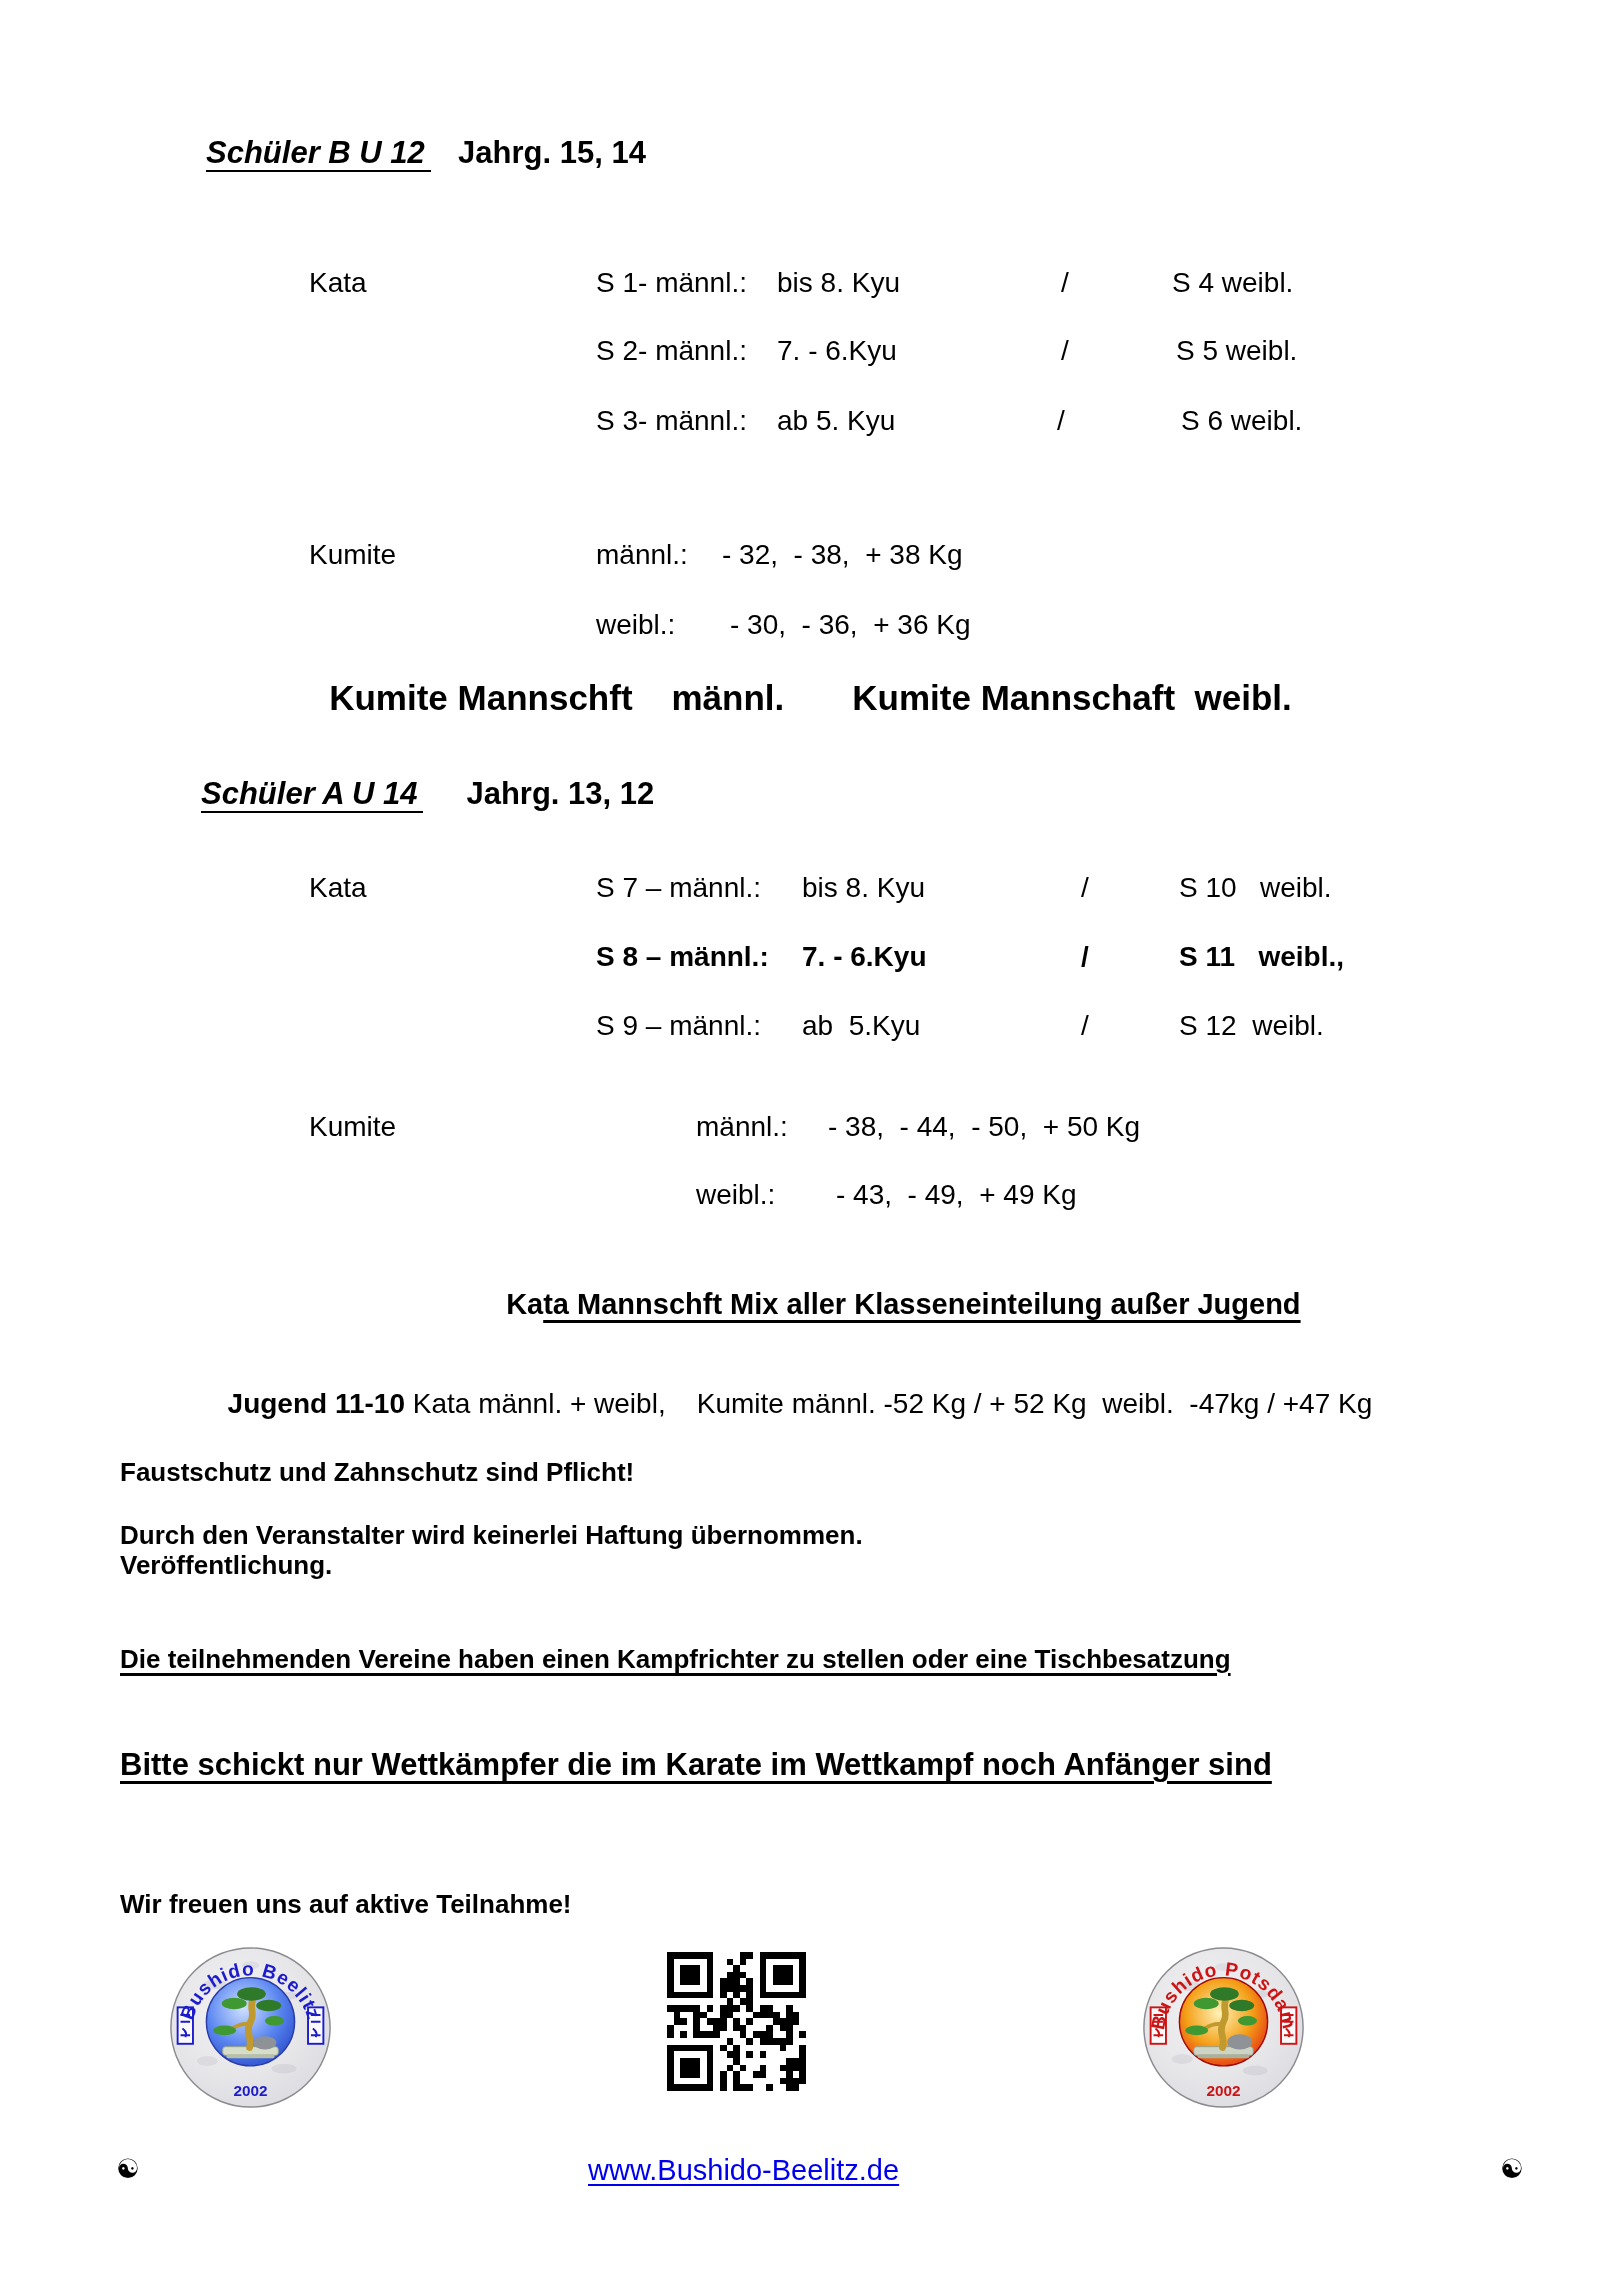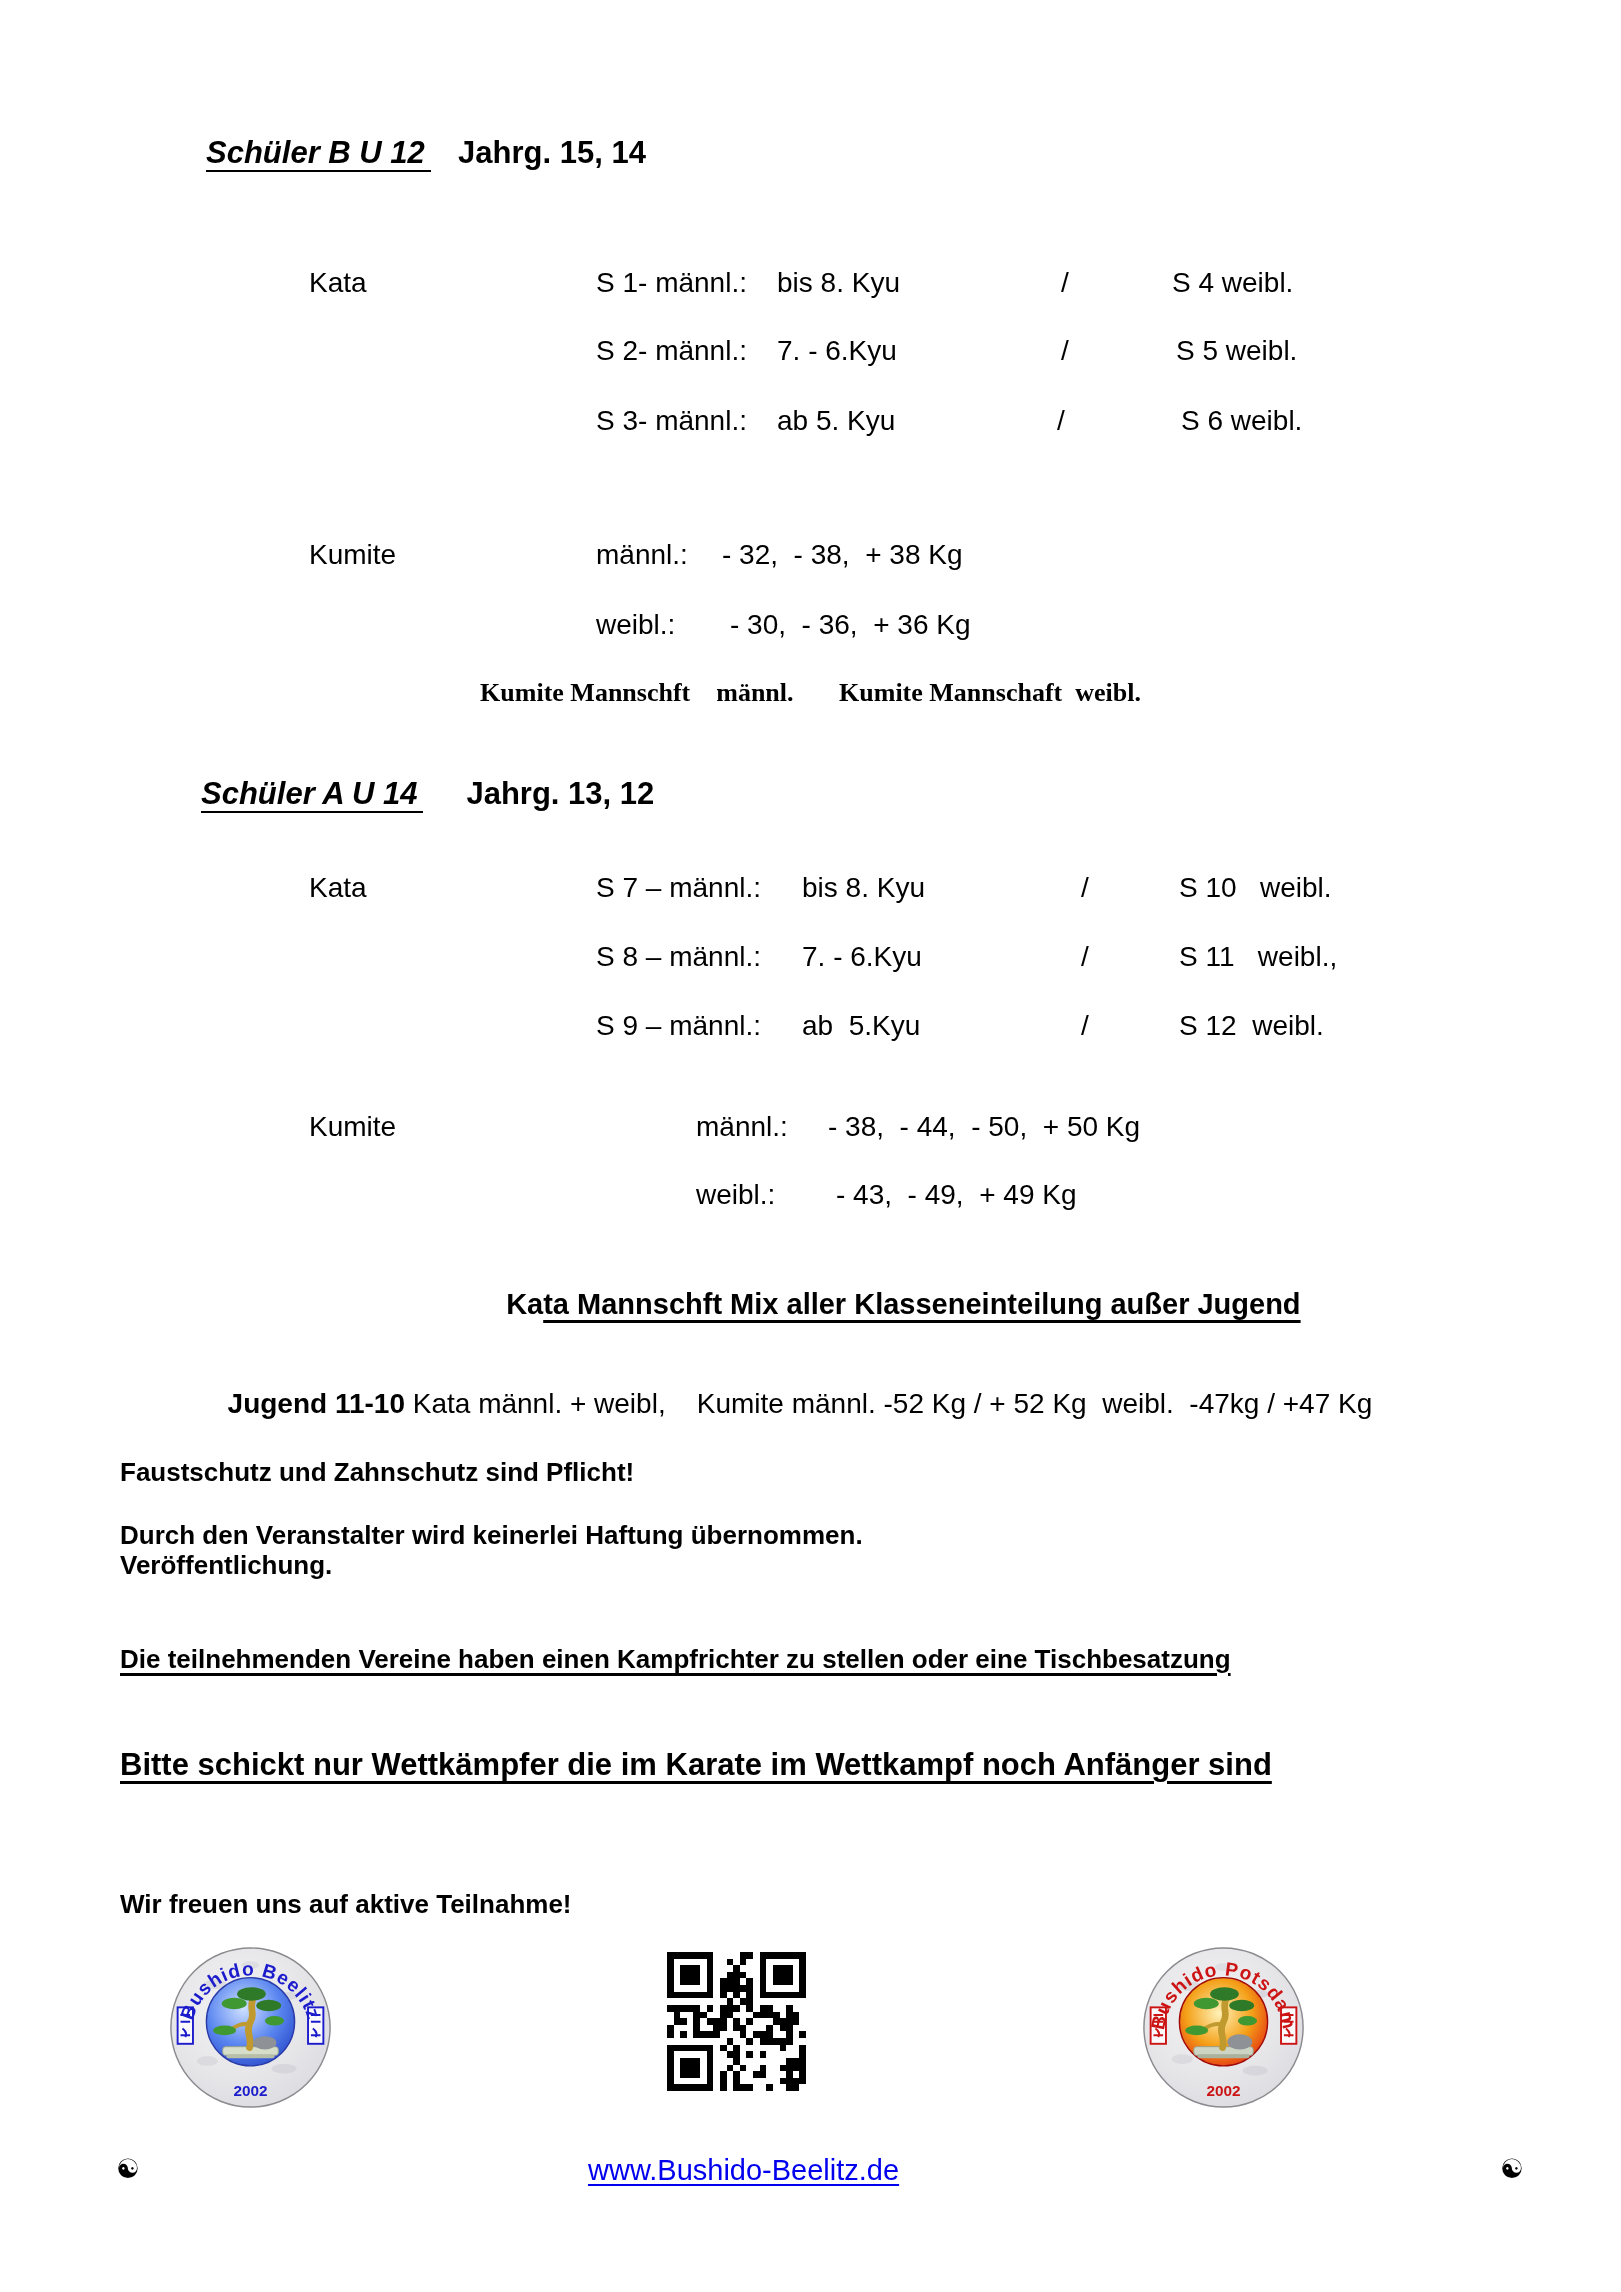--- a/index.html
+++ b/index.html
@@ -7,22 +7,22 @@
     width:1621px;height:2293px;position:relative;overflow:hidden;
     font-family:"Liberation Sans",sans-serif;color:#000;
   }
   .abs{position:absolute;}
   .pre{white-space:pre;}
   .heading{font-size:31px;font-weight:bold;}
   .heading .hmain{font-style:italic;border-bottom:2.9px solid #000;padding-bottom:0;padding-right:5.9px;}
   .heading .hsub{margin-left:27.4px;}
   .cell{position:absolute;white-space:pre;font-size:28px;}
   .teamline{
-    width:100%;text-align:center;font-family:Liberation Serif, serif;
-    font-weight:bold;font-size:26px;white-space:pre;
+    width:100%;text-align:center;font-family:Liberation Sans, sans-serif;
+    font-weight:bold;font-size:35px;white-space:pre;
   }
   .mixline{font-size:29px;font-weight:bold;white-space:pre;}
   .mixline .ul{text-decoration:underline;text-decoration-thickness:2.9px;text-underline-offset:5.9px;}
   .jugend{font-size:28px;white-space:pre;}
   .jugend .jb{font-weight:bold;}
   .note{font-size:26px;font-weight:bold;line-height:30px;}
   .note .ul{text-decoration:underline;text-decoration-thickness:2.9px;text-underline-offset:4.9px;}
   .bigline{
     font-size:31px;font-weight:bold;
     text-decoration:underline;text-decoration-thickness:2.9px;text-underline-offset:5.9px;
@@ -79,21 +79,21 @@
   <span class="hmain">Schüler A  U 14</span><span class="hsub" style="margin-left:43px;">Jahrg. 13, 12</span>
 </div>
 
 <div class="abs" style="left:0;top:872px;width:1621px;height:29px;">
   <span class="cell" style="left:309px;">Kata</span>
   <span class="cell" style="left:596px;">S 7 – männl.:</span>
   <span class="cell" style="left:802px;">bis 8. Kyu</span>
   <span class="cell" style="left:1081px;">/</span>
   <span class="cell" style="left:1179px;">S 10   weibl.</span>
 </div>
-<div class="abs" style="left:0;top:941px;width:1621px;height:29px;">
+<div class="abs" style="left:0;top:941px;width:1621px;height:29px;font-weight:bold;">
   <span class="cell" style="left:596px;">S 8 – männl.:</span>
   <span class="cell" style="left:802px;">7. - 6.Kyu</span>
   <span class="cell" style="left:1081px;">/</span>
   <span class="cell" style="left:1179px;">S 11   weibl., </span>
 </div>
 <div class="abs" style="left:0;top:1010px;width:1621px;height:29px;">
   <span class="cell" style="left:596px;">S 9 – männl.:</span>
   <span class="cell" style="left:802px;">ab  5.Kyu</span>
   <span class="cell" style="left:1081px;">/</span>
   <span class="cell" style="left:1179px;">S 12  weibl.</span>

